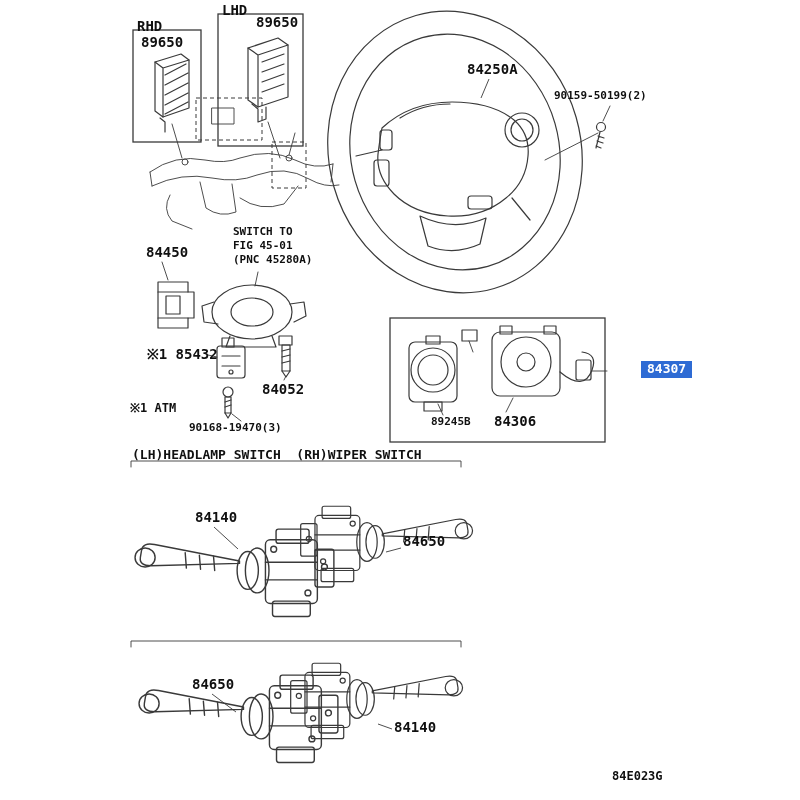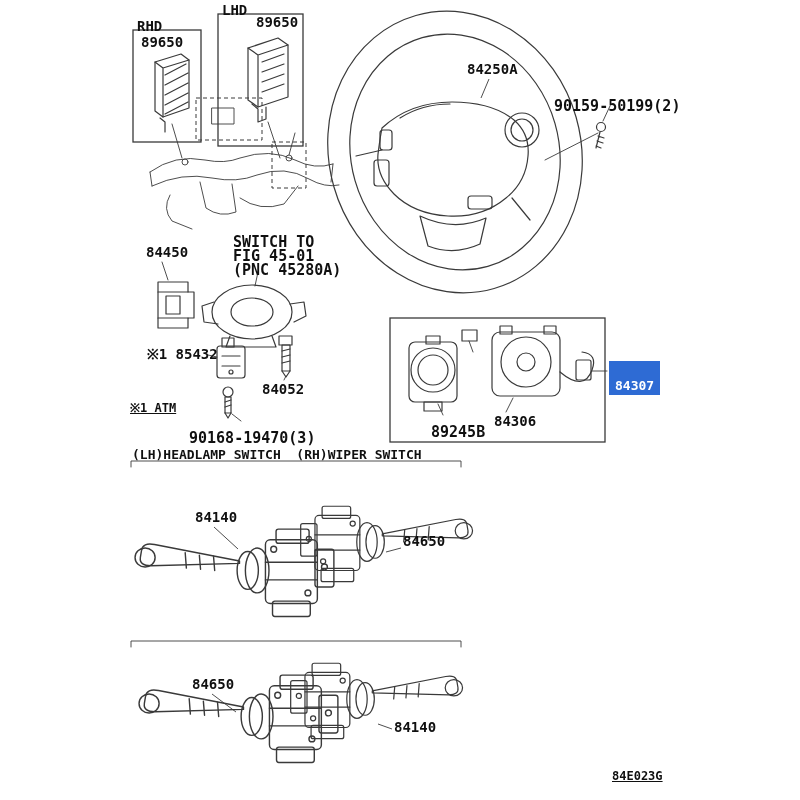--- a/index.html
+++ b/index.html
@@ -1,26 +1,26 @@
 <!DOCTYPE html>
 <html style="--highlight-bg: #2e6bd4; --highlight-text: #ffffff; --line: #3a3a3a;"><head>
 <meta charset="utf-8">
 <style>
   html,body{margin:0;padding:0;background:#ffffff;}
   .canvas{position:relative;width:800px;height:800px;background:#fff;
           font-family:"DejaVu Sans Mono",monospace;overflow:hidden;}
   .art{position:absolute;left:0;top:0;}
   .lbl{position:absolute;color:#101010;font-weight:bold;white-space:pre;line-height:1.08;}
   .part{font-size:14px;}
-  .mid{font-size:15px;margin-top:8px;}
-  .small{font-size:12px;text-decoration:underline;}
+  .mid{font-size:11px;}
+  .small{font-size:12px;}
   .tag{font-size:14px;}
   .hdr{font-size:13px;}
   .hl{background:var(--highlight-bg,#2e6bd4);color:var(--highlight-text,#ffffff);
-      padding:18px 6px 2px 6px;font-size:13px;}
+      padding:1px 6px 2px 6px;font-size:13px;margin-left:32px;}
   
   .ln{stroke:var(--line,#3a3a3a);fill:none;stroke-width:1.2;stroke-linecap:round;stroke-linejoin:round;}
   .thin{stroke-width:0.9;}
   .frame{stroke:var(--line,#3a3a3a);fill:none;stroke-width:1.3;}
   .dash{stroke:var(--line,#3a3a3a);fill:none;stroke-width:1;stroke-dasharray:4 3;}
   .leader{stroke:var(--line,#3a3a3a);fill:none;stroke-width:0.9;}
 </style>
 </head>
 <body>
 

